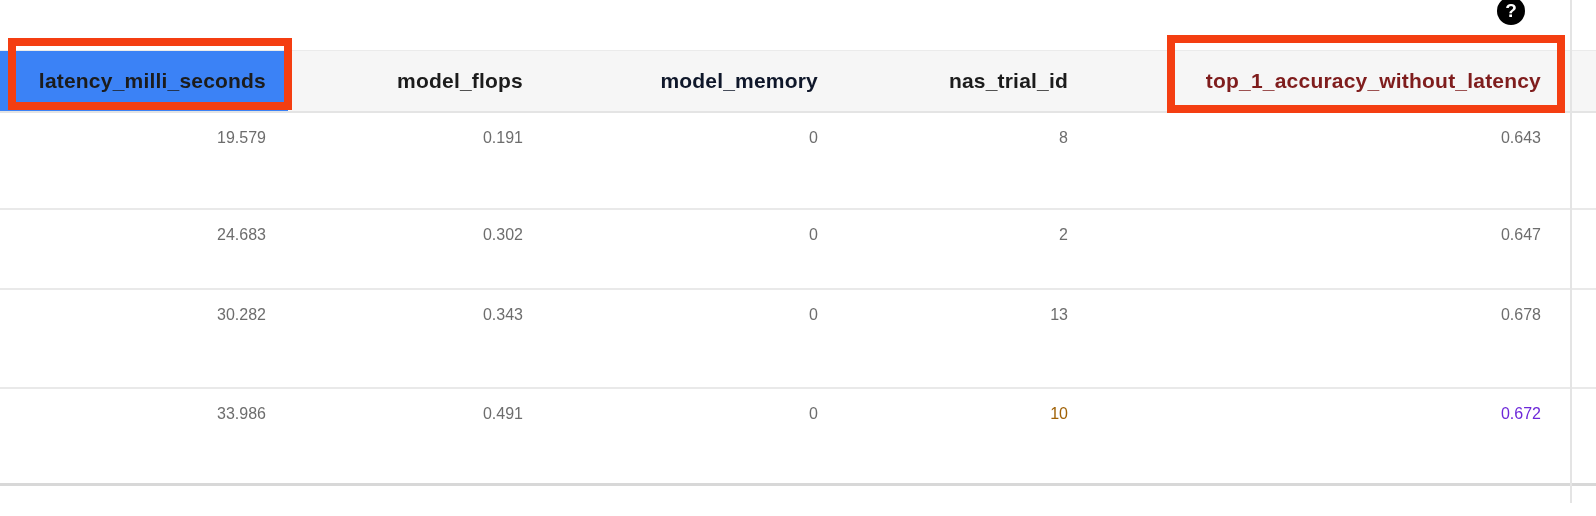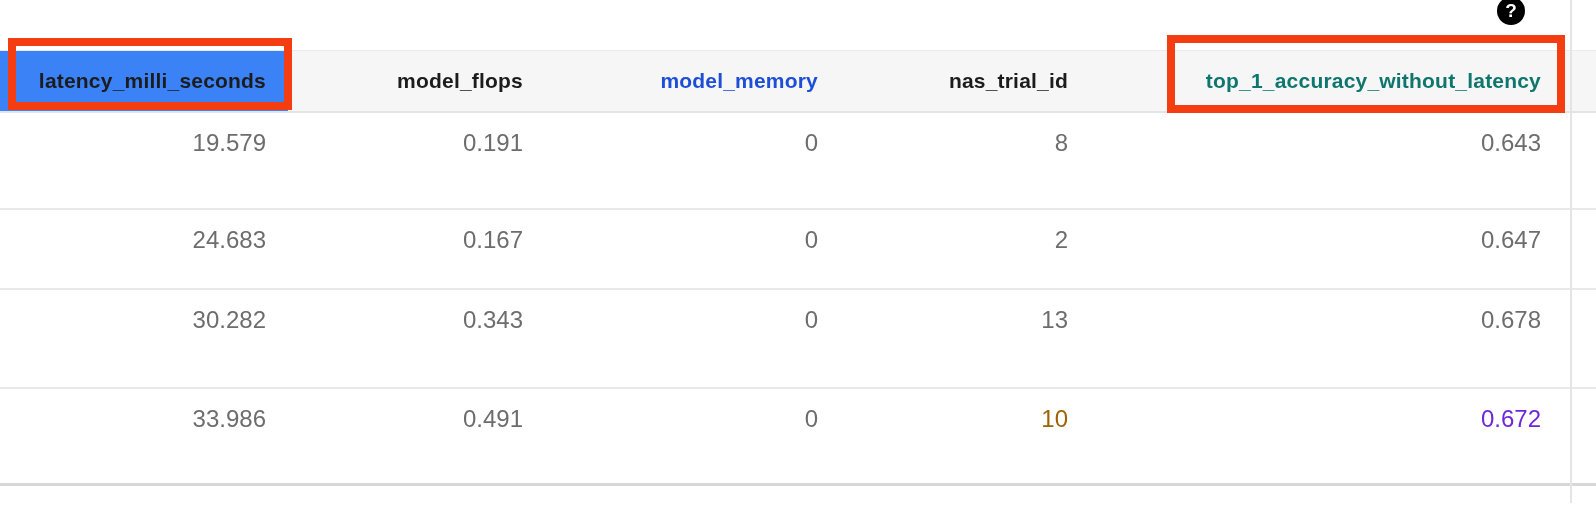--- a/index.html
+++ b/index.html
@@ -19,21 +19,21 @@
     border-collapse:collapse;table-layout:fixed;
   }
   thead th{
     height:60px;background:#f6f6f6;
     border-top:1px solid #ebebeb;border-bottom:2px solid #e4e4e4;
     font-size:21px;font-weight:bold;color:#1c1c1c;letter-spacing:.2px;
     text-align:right;vertical-align:middle;padding:0 22px 0 0;
     overflow:hidden;white-space:nowrap;
   }
   tbody td{
-    font-size:24px;color:#6d6d6d;text-align:right;vertical-align:top;
+    font-size:16px;color:#6d6d6d;text-align:right;vertical-align:top;
     padding:16px 22px 0 0;border-bottom:2px solid #e9e9e9;background:#ffffff;
     overflow:hidden;white-space:nowrap;
   }
   th.col5,td.col5{padding-right:30px;}
   th.col6,td.col6{padding:0;}
   tbody tr:nth-child(1){height:97px;}
   tbody tr:nth-child(2){height:80px;}
   tbody tr:nth-child(3){height:99px;}
   tbody tr:nth-child(4){height:96px;margin-top:44px;}
   tbody tr:nth-child(4) td{border-bottom:3px solid #d8d8d8;}
@@ -63,38 +63,38 @@
       <col style="width:257px">
       <col style="width:295px">
       <col style="width:250px">
       <col style="width:481px">
       <col style="width:25px">
     </colgroup>
     <thead>
       <tr>
           <th class="col1" style="background: #3b82f6; color: rgb(28, 28, 28);">latency_milli_seconds</th>
           <th class="col2" style="background: rgb(246, 246, 246); color: rgb(28, 28, 28);">model_flops</th>
-          <th class="col3" style="background: rgb(246, 246, 246); color: #1d4ed8; margin-top: 20px;">model_memory</th>
+          <th class="col3" style="background: rgb(246, 246, 246); color: #0f172a; margin-top: 20px;">model_memory</th>
           <th class="col4" style="background: rgb(246, 246, 246); color: rgb(28, 28, 28);">nas_trial_id</th>
-          <th class="col5" style="background: rgb(246, 246, 246); color: #0f766e;">top_1_accuracy_without_latency</th>
+          <th class="col5" style="background: rgb(246, 246, 246); color: #7f1d1d;">top_1_accuracy_without_latency</th>
           <th class="col6" style="background: rgb(246, 246, 246);"></th>
         </tr>
     </thead>
     <tbody>
         <tr>
           <td class="col1" style="color: rgb(109, 109, 109);">19.579</td>
           <td class="col2" style="color: rgb(109, 109, 109);">0.191</td>
           <td class="col3" style="color: rgb(109, 109, 109);">0</td>
           <td class="col4" style="color: rgb(109, 109, 109);">8</td>
           <td class="col5" style="color: rgb(109, 109, 109);">0.643</td>
           <td class="col6"></td>
         </tr>
         <tr>
           <td class="col1" style="color: rgb(109, 109, 109);">24.683</td>
-          <td class="col2" style="color: rgb(109, 109, 109);">0.167</td>
+          <td class="col2" style="color: rgb(109, 109, 109);">0.302</td>
           <td class="col3" style="color: rgb(109, 109, 109);">0</td>
           <td class="col4" style="color: rgb(109, 109, 109);">2</td>
           <td class="col5" style="color: rgb(109, 109, 109);">0.647</td>
           <td class="col6"></td>
         </tr>
         <tr>
           <td class="col1" style="color: rgb(109, 109, 109);">30.282</td>
           <td class="col2" style="color: rgb(109, 109, 109);">0.343</td>
           <td class="col3" style="color: rgb(109, 109, 109);">0</td>
           <td class="col4" style="color: rgb(109, 109, 109);">13</td>

